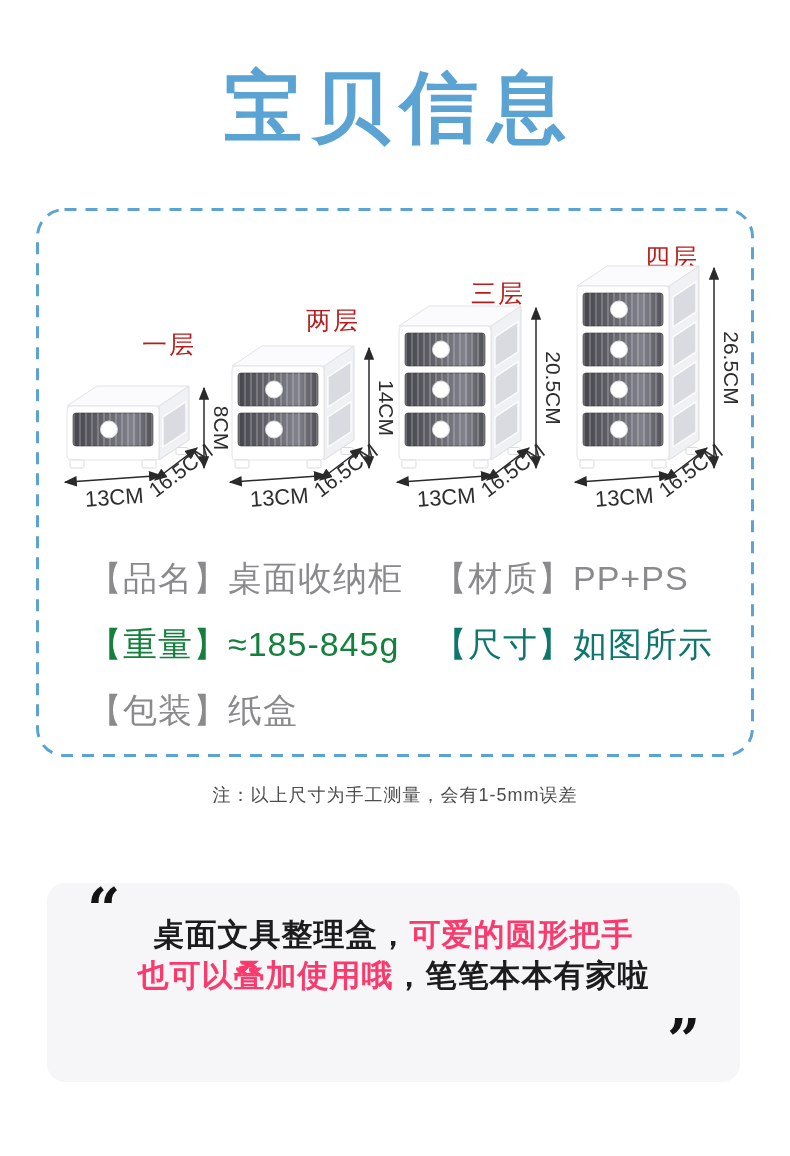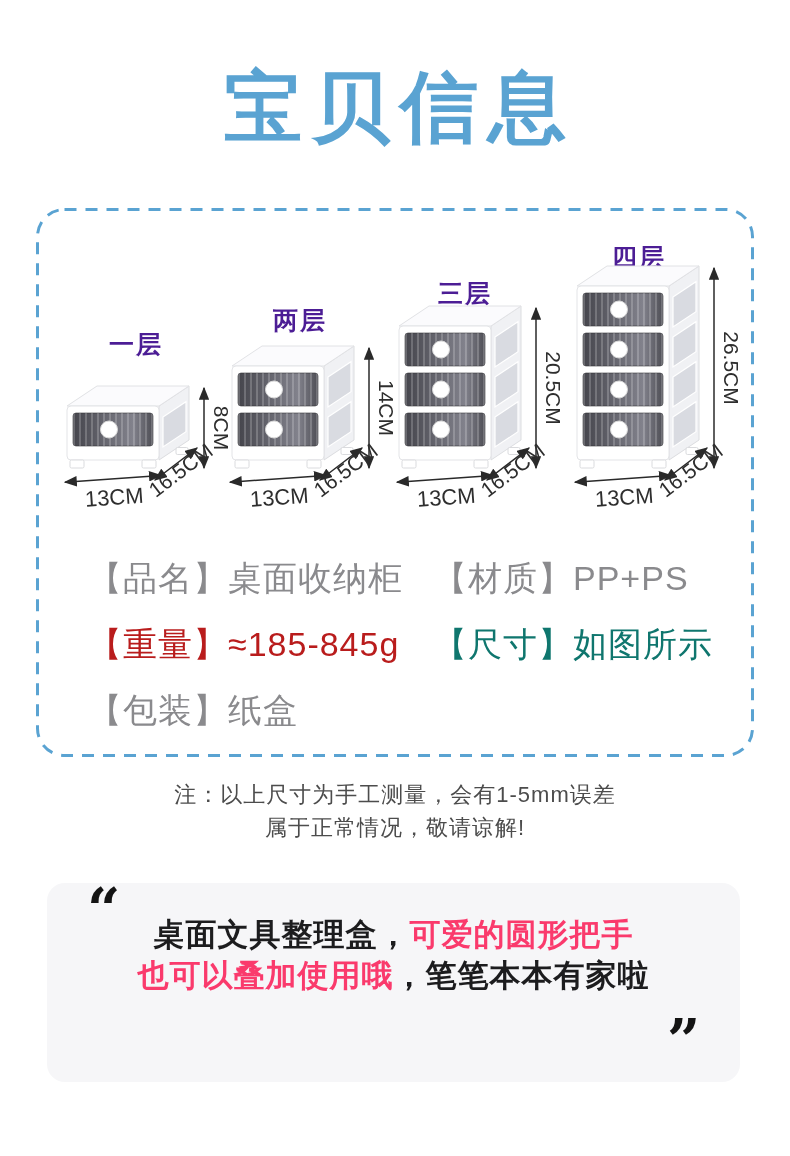--- a/index.html
+++ b/index.html
@@ -16,35 +16,35 @@
   .page-subtitle {
     position:absolute; top:160px; left:0; width:790px;
     text-align:center; font-size:19px; font-weight:700;
     color:#5fa6d2; letter-spacing:8px; text-indent:8px;
   }
 
   
   .dash-box { position:absolute; left:36px; top:208px; width:718px; height:549px; }
   .dash-border { position:absolute; left:0; top:0; overflow:visible; }
   .fig-label {
-    position:absolute; width:120px; text-align:center;
-    font-size:25px; font-weight:700; color:#4c1d95; letter-spacing:2px;
+    position:absolute; width:120px; text-align:right;
+    font-size:25px; font-weight:400; color:#b91c1c; letter-spacing:2px;
   }
   .fig-svg { position:absolute; overflow:visible; }
   .fig-svg text { font-family:"Liberation Sans", sans-serif; }
 
   .spec-item {
     position:absolute; font-size:34px; color:#8a8a8d;
     letter-spacing:1px; white-space:nowrap; font-weight:400;
   }
 
   
   .note-line {
     position:absolute; left:0; width:790px; text-align:center;
-    font-size:22px; line-height:22px; color:#4c4c4c; letter-spacing:1px;
+    font-size:18px; line-height:22px; color:#4c4c4c; letter-spacing:1px;
   }
   .note-line.l1 { top:784px; }
   .note-line.l2 { top:817px; }
 
   
   .quote-box {
     position:absolute; left:47px; top:883px; width:693px; height:199px;
     background:#f6f6f8; border-radius:18px;
   }
   .quote-mark {
@@ -268,28 +268,27 @@
           </g>
           <g>
             <line x1="96" y1="224" x2="138" y2="192" stroke="#2a2a2a" stroke-width="1.5" marker-start="url(#m3)" marker-end="url(#m3)"></line>
             <text transform="translate(126,220) rotate(-37)" text-anchor="middle" font-size="21" font-weight="500" fill="#2e2e2e">16.5CM</text>
           </g>
         </svg>
       </div>
     <div id="specs">
         <div class="spec-item" style="left: 52px; top: 348px; color: rgb(138, 138, 141);">【品名】桌面收纳柜</div>
         <div class="spec-item" style="left: 397px; top: 348px; color: rgb(138, 138, 141); text-align: right;">【材质】PP+PS</div>
-        <div class="spec-item" style="left: 52px; top: 414px; color: #b91c1c;">【重量】≈185-845g</div>
+        <div class="spec-item" style="left: 52px; top: 414px; color: #15803d;">【重量】≈185-845g</div>
         <div class="spec-item" style="left: 397px; top: 414px; color: #0f766e;">【尺寸】如图所示</div>
         <div class="spec-item" style="left: 52px; top: 480px; color: rgb(138, 138, 141);">【包装】纸盒</div>
       </div>
   </div>
 
   <div class="note-line l1">注：以上尺寸为手工测量，会有1-5mm误差</div>
-  <div class="note-line l2">属于正常情况，敬请谅解!</div>
 
   <div class="quote-box" style="background: rgb(246, 246, 248);">
     <span class="quote-mark open">“</span>
     <span class="quote-mark close">”</span>
     <div class="quote-lines" id="quote-lines">
         <div class="quote-line"><span style="color: rgb(28, 28, 30);">桌面文具整理盒，</span><span style="color: rgb(250, 58, 108);">可爱的圆形把手</span></div>
         <div class="quote-line"><span style="color: rgb(250, 58, 108);">也可以叠加使用哦</span><span style="color: rgb(28, 28, 30);">，笔笔本本有家啦</span></div>
       </div>
   </div>
 

